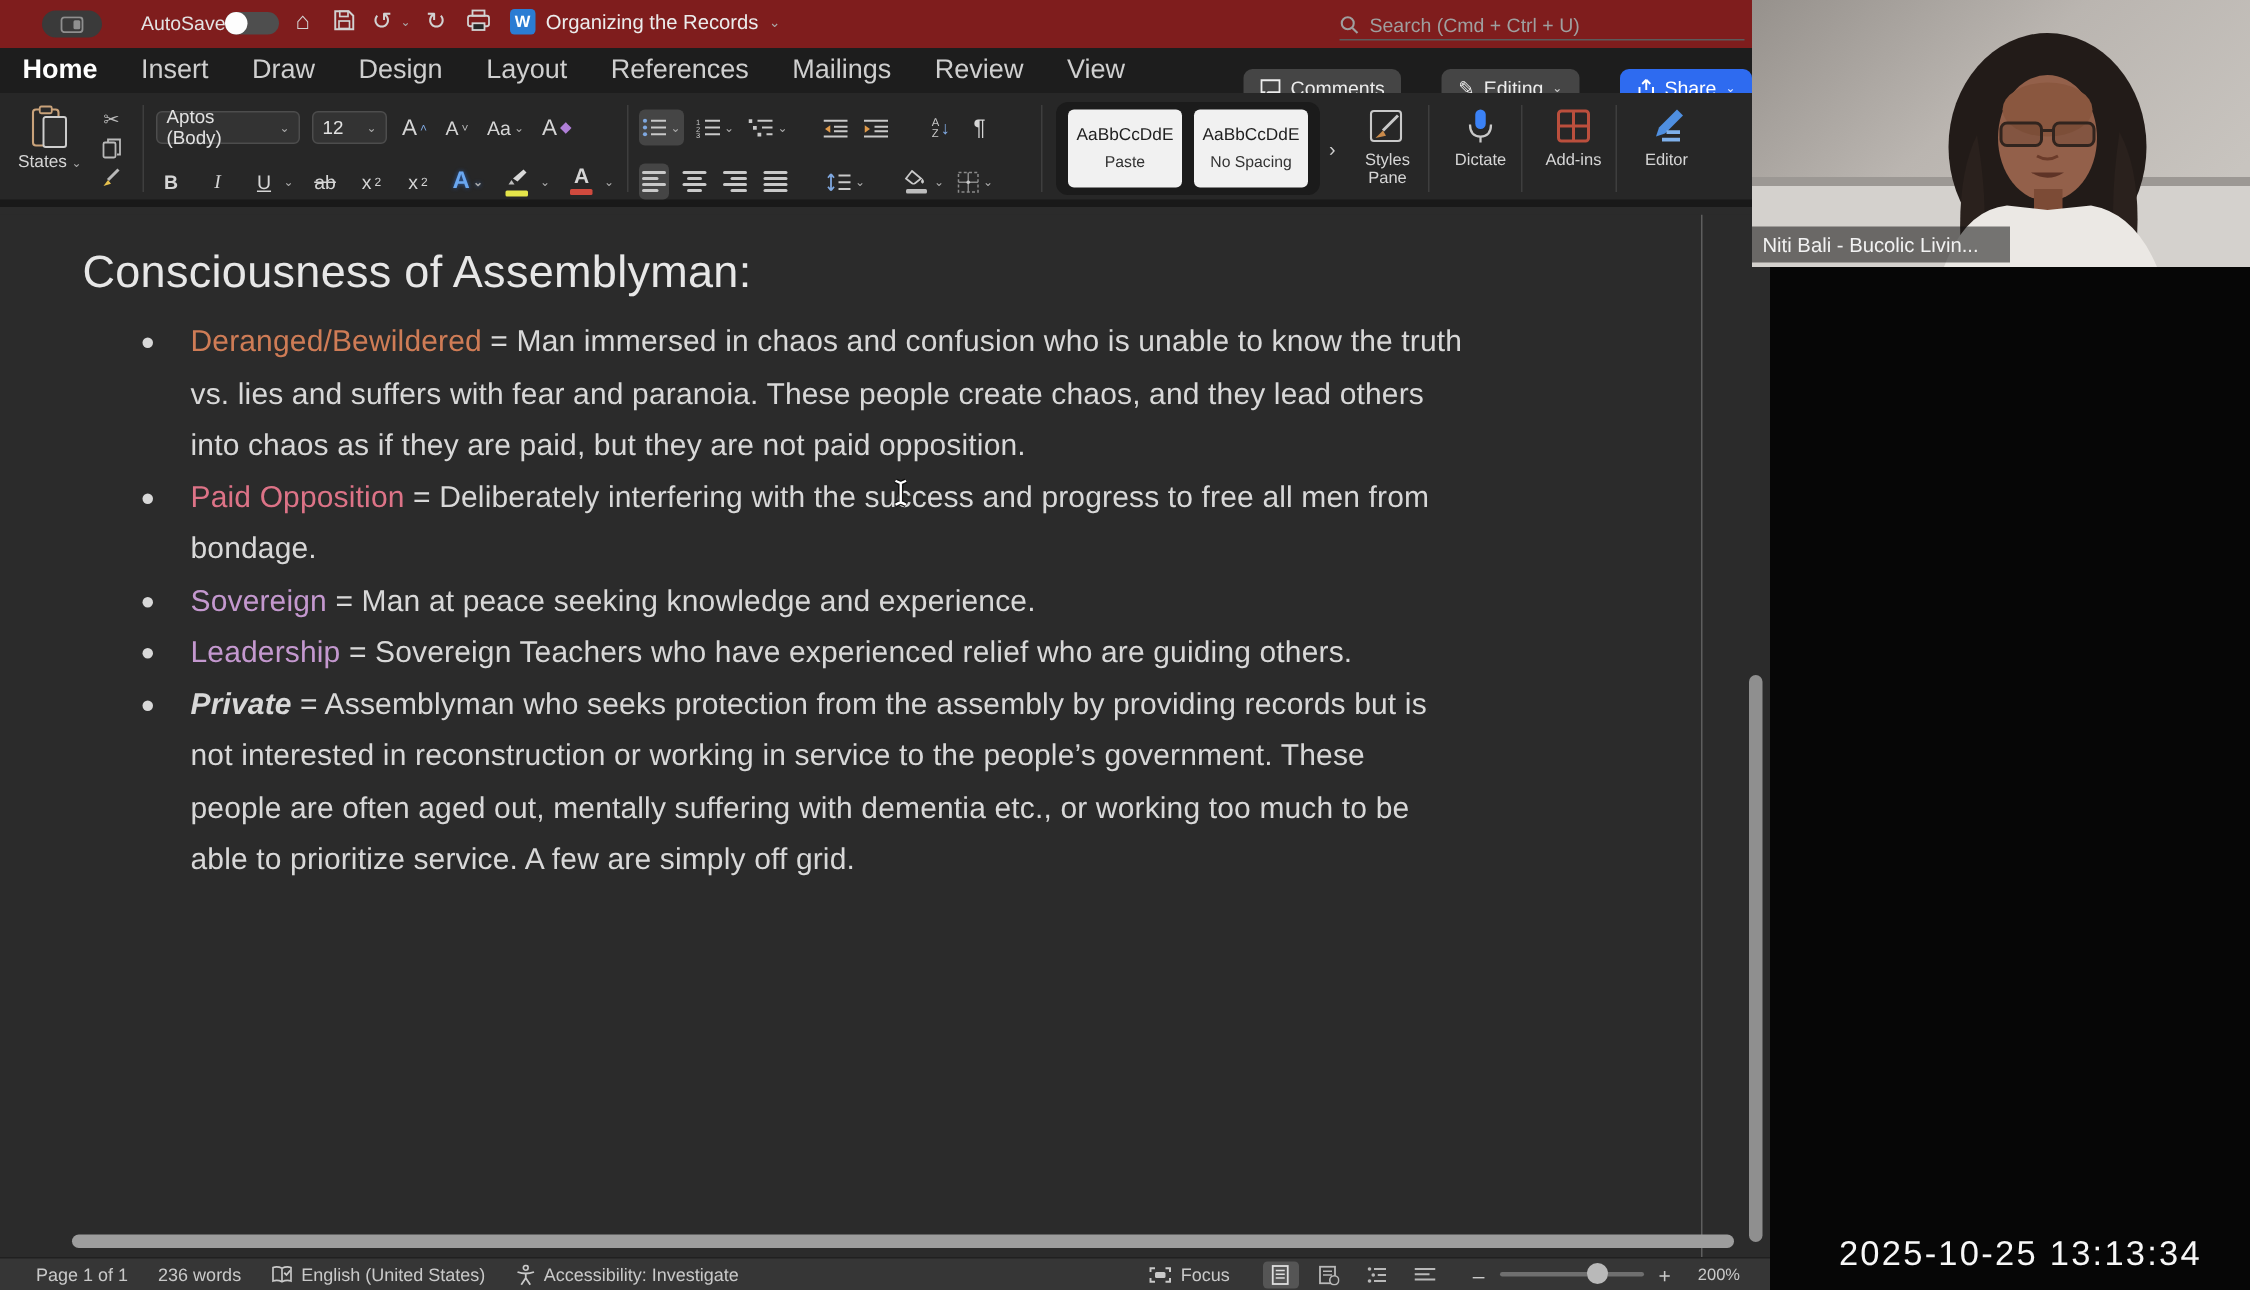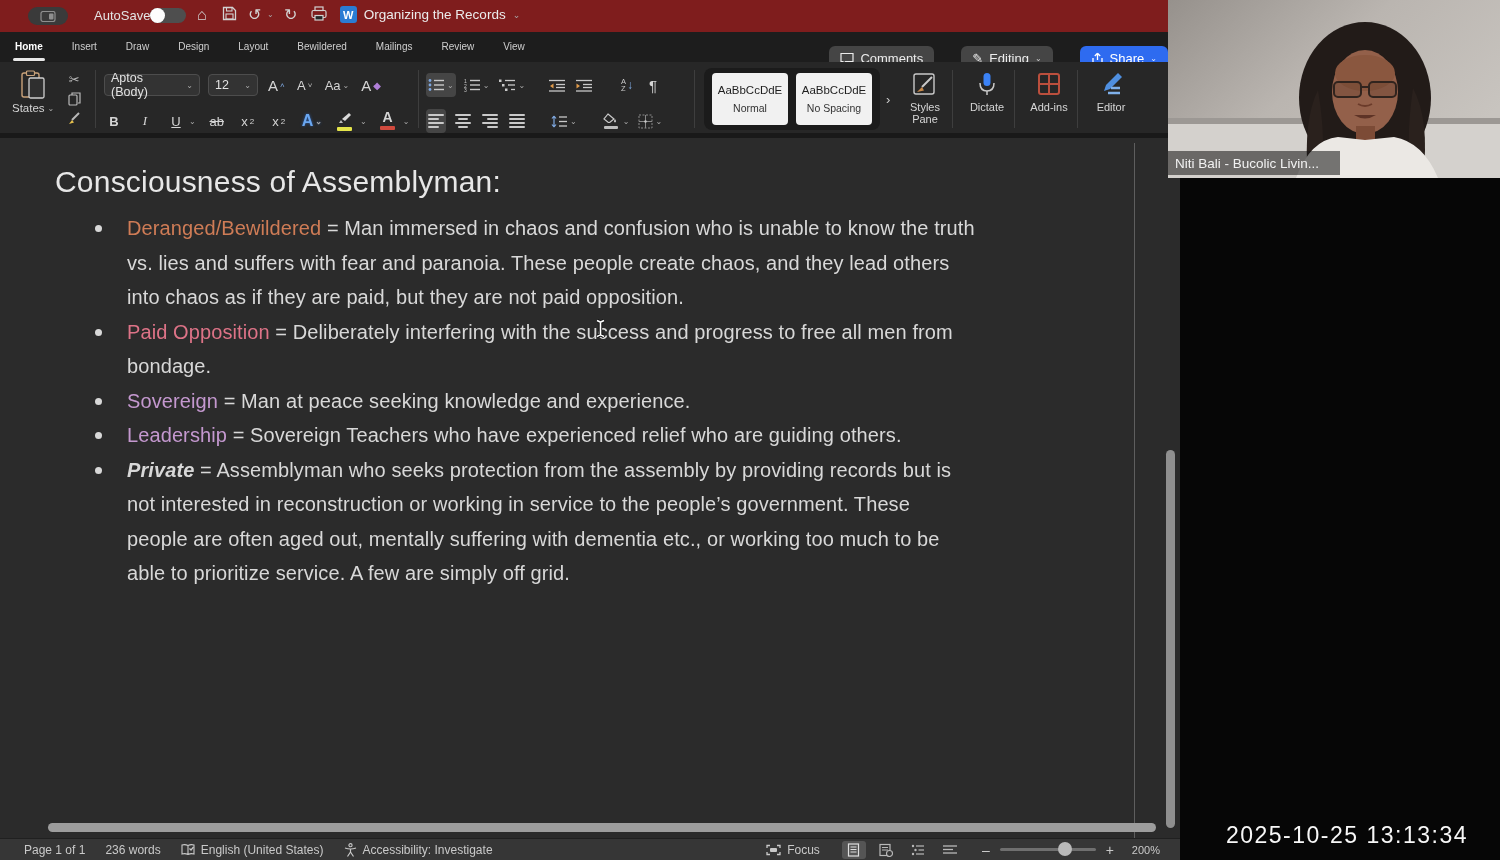--- a/index.html
+++ b/index.html
@@ -19,21 +19,21 @@
   .tb-chev { position:absolute; top:10px; font-size:8px; color:#a9a9a9; }
   .doc-title { position:absolute; left:0; right:320px; top:6px; display:flex; align-items:center; justify-content:center; gap:7px; }
   .w-ico { width:17px; height:17px; border-radius:3px; background:#2b7cd3; color:#fff; font-size:11px; font-weight:bold; display:flex; align-items:center; justify-content:center; }
   .doc-title .t { font-size:13.5px; color:#ececec; }
   .doc-title .c { font-size:9px; color:#a9a9a9; }
   .search { position:absolute; left:893px; top:6px; width:270px; height:21px; border-bottom:1px solid #5c5c5c; display:flex; align-items:center; gap:7px; color:#9f9f9f; font-size:13px; }
 
   
   .tabrow { position:absolute; left:0; top:32px; width:100%; height:30px; background:#1d1d1d; display:flex; align-items:center; }
   .tabs { display:flex; gap:29px; padding-left:15px; align-items:center; }
-  .tab { font-size:10px; color:#cfcfcf; padding-bottom:2px; position:relative; cursor:default; }
+  .tab { font-size:18px; color:#cfcfcf; padding-bottom:2px; position:relative; cursor:default; }
   .tab.active { color:#ffffff; font-weight:bold; }
   .tab.active::after { content:''; position:absolute; left:-2px; right:-2px; bottom:-7px; height:3px; background:#e8e8e8; border-radius:2px; }
   .actions { position:absolute; right:12px; top:14px; display:flex; gap:27px; }
   .abtn { height:24px; border-radius:6px; background:#454545; color:#ececec; font-size:13px; display:flex; align-items:center; gap:6px; padding:0 11px; }
   .abtn.share { background:#2e6bf0; color:#fff; }
   .abtn .c { font-size:8px; color:#cfcfcf; }
   .abtn.share .c { color:#dce7ff; }
 
   
   .ribbon { position:absolute; left:0; top:62px; width:100%; height:76px; background:#272727; border-bottom:5px solid #191919; }
@@ -123,30 +123,37 @@
             <rect x="4" y="1" width="8" height="3.5" fill="none" stroke="#d2d2d2" stroke-width="1.2"></rect>
             <rect x="4" y="9.5" width="8" height="4.5" fill="#272727" stroke="#d2d2d2" stroke-width="1.2"></rect>
           </svg>
       </span>
       <span class="tb-ico" style="left:340px">⋯</span>
       <div class="doc-title">
         <span class="w-ico">W</span>
         <span class="t">Organizing the Records</span>
         <span class="c">⌄</span>
       </div>
+      <div class="search">
+        <svg width="13" height="13" viewBox="0 0 13 13">
+            <circle cx="5.5" cy="5.5" r="4" fill="none" stroke="#9f9f9f" stroke-width="1.4"></circle>
+            <line x1="8.6" y1="8.6" x2="12" y2="12" stroke="#9f9f9f" stroke-width="1.4"></line>
+          </svg>
+        <span>Search (Cmd + Ctrl + U)</span>
+      </div>
     </div>
 
     <div class="tabrow">
       <div class="tabs">
           <div class="tab active">Home</div>
           <div class="tab">Insert</div>
           <div class="tab">Draw</div>
           <div class="tab">Design</div>
           <div class="tab">Layout</div>
-          <div class="tab">Bewildered</div>
+          <div class="tab">References</div>
           <div class="tab">Mailings</div>
           <div class="tab">Review</div>
           <div class="tab">View</div>
         </div>
       <div class="actions">
         <div class="abtn">
           <svg width="14" height="13" viewBox="0 0 14 13">
               <path d="M1 1.5 h12 v8 h-7.5 L3 12 v-2.5 H1 z" fill="none" stroke="#ececec" stroke-width="1.2"></path>
             </svg>
           <span>Comments</span>
@@ -394,21 +401,21 @@
               </svg>
             <span class="chev">⌄</span>
           </span>
         </div>
       </div>
 
       <div class="rgroup" style="left:704px; top:6px; display:flex; align-items:center; gap:6px;">
         <div class="stylecards">
             <div class="scard">
               <div class="sample">AaBbCcDdE</div>
-              <div class="cname">Normal</div>
+              <div class="cname">Paste</div>
             </div>
             <div class="scard">
               <div class="sample">AaBbCcDdE</div>
               <div class="cname">No Spacing</div>
             </div>
           </div>
         <span style="color:#cfcfcf; font-size:13px;">›</span>
       </div>
 
       <div class="rgroup" style="left:896px; top:9px; display:flex; gap:4px;">

